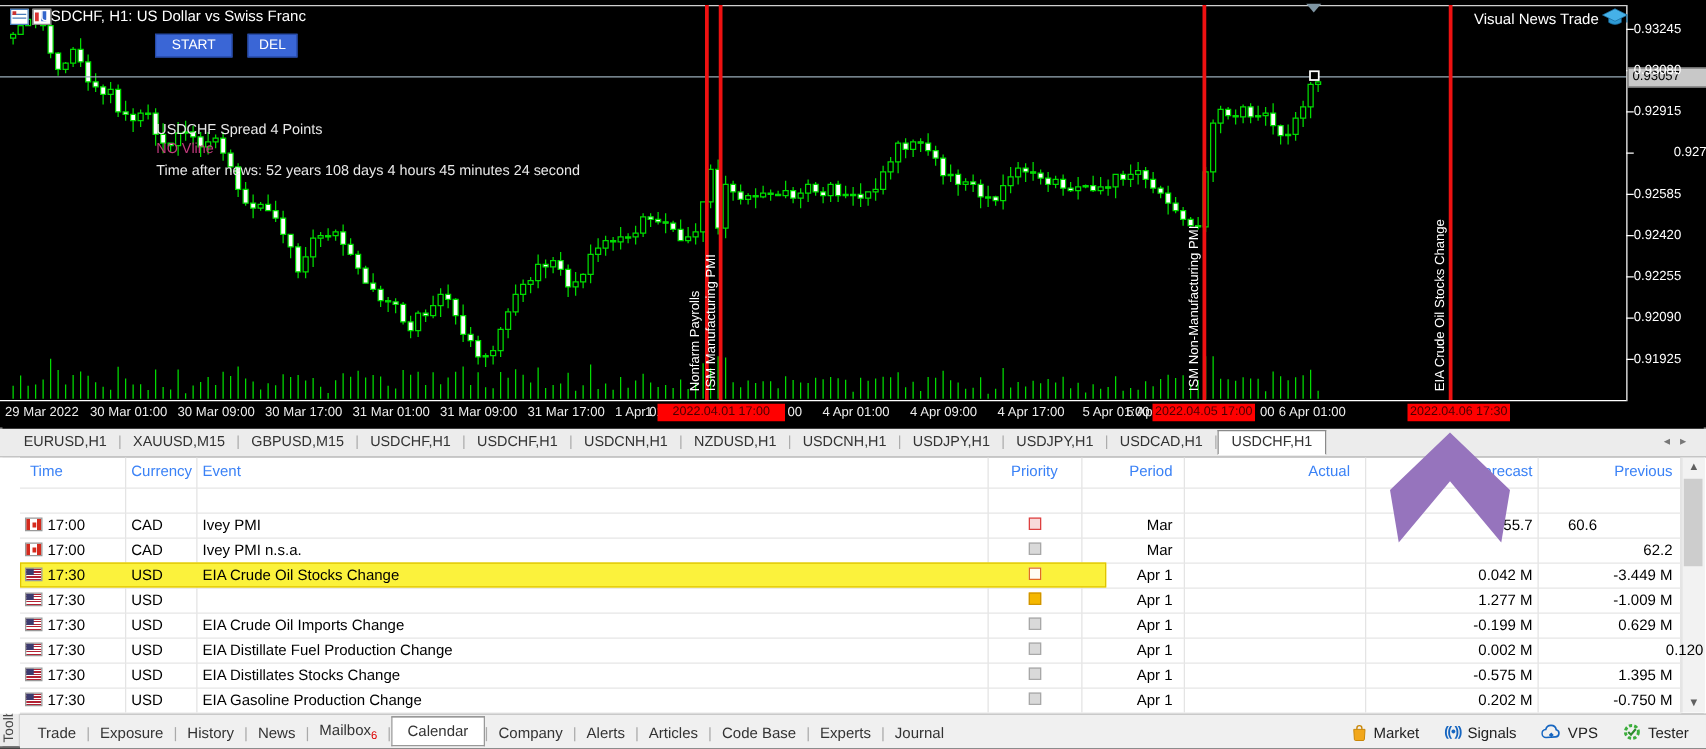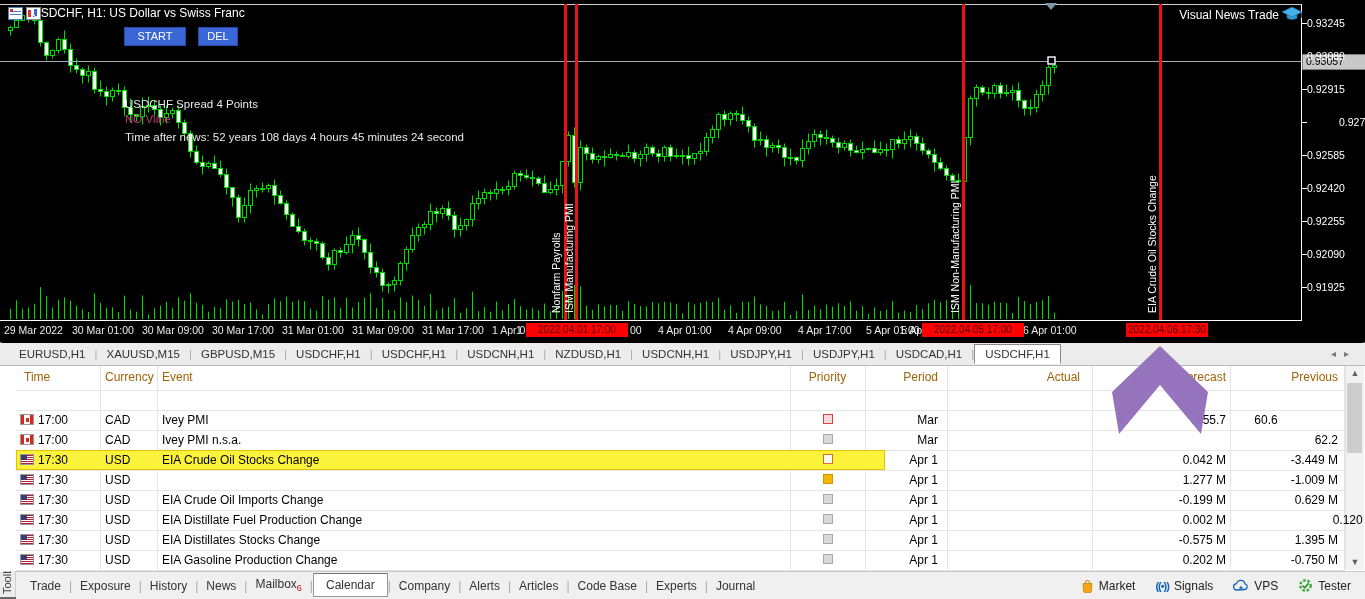--- a/index.html
+++ b/index.html
@@ -45,21 +45,21 @@
   #symtab-arrows{position:absolute;right:8px;top:348px;color:#777;font-size:10px;letter-spacing:8px;}
   
   #main{left:0;top:366px;width:1365px;height:205px;background:#fff;}
   #tbx-strip{left:0;top:366px;width:15px;height:231px;background:#ececec;border-right:1px solid #d0d0d0;}
   #tbx-close{position:absolute;left:4px;top:2px;font-size:11px;font-weight:bold;color:#333;cursor:pointer;}
   #tbx-label{position:absolute;left:1px;top:228px;transform:rotate(-90deg);transform-origin:0 0;
        font-size:11px;color:#444;white-space:nowrap;}
   #tbx-icon{position:absolute;left:3px;top:162px;width:9px;height:9px;background:#3a6eb5;border:1px solid #25508c;}
   .gline-v{position:absolute;top:0;width:1px;background:#e4e4e4;height:204px;}
   .gline-h{position:absolute;left:16px;width:1329px;height:1px;background:#e6e6e6;}
-  .hdr{position:absolute;top:0;height:22px;line-height:22px;font-size:12px;color:#a16207;}
+  .hdr{position:absolute;top:0;height:22px;line-height:22px;font-size:12px;color:#3b82f6;}
   .row{position:absolute;left:0;width:1345px;height:20px;font-size:12px;color:#000;}
   .cell{position:absolute;top:0;height:20px;line-height:20px;white-space:nowrap;}
   .num{text-align:right;}
   .flag{position:absolute;left:20px;top:4px;width:14px;height:11px;border:1px solid #999;box-sizing:border-box;}
   .flag-mx{background:linear-gradient(90deg,#006847 0 33%,#fff 33% 66%,#ce1126 66%);}
   .flag-ca{background:linear-gradient(90deg,#d52b1e 0 26%,#fff 26% 74%,#d52b1e 74%);}
   .flag-ca::after{content:"";position:absolute;left:5px;top:3px;width:3px;height:4px;background:#d52b1e;}
   .flag-us{background:repeating-linear-gradient(180deg,#b22234 0 1px,#fff 1px 2px);}
   .flag-us::after{content:"";position:absolute;left:0;top:0;width:6px;height:5px;background:#3c3b6e;}
   .pri{position:absolute;left:823px;top:4px;width:10px;height:10px;box-sizing:border-box;}
@@ -902,19 +902,19 @@
     <div class="tlabel" style="left: 516px;">1</div>
     <div class="tlabel" style="left: 630px;">00</div>
     <div class="tlabel" style="left: 658px;">4 Apr 01:00</div>
     <div class="tlabel" style="left: 728px;">4 Apr 09:00</div>
     <div class="tlabel" style="left: 798px;">4 Apr 17:00</div>
     <div class="tlabel" style="left: 866px;">5 Apr 01:00</div>
     <div class="tlabel" style="left: 901px;">5 Apr</div>
     <div class="tlabel" style="left: 1008px;">00</div>
     <div class="tlabel" style="left: 1023px;">6 Apr 01:00</div>
     <div class="ntlabel" style="left: 526px; width: 102px;">2022.04.01 17:00</div>
-    <div class="ntlabel" style="left: 922px; width: 102px;">2022.04.05 17:00</div>
+    <div class="ntlabel" style="left: 922px; width: 82px;">2022.04.05 17:00</div>
     <div class="ntlabel" style="left: 1126px; width: 82px;">2022.04.06 17:30</div>
     <div class="vlabel" style="left: 550px; top: 313px;">Nonfarm Payrolls</div>
     <div class="vlabel" style="left: 563px; top: 313px;">ISM Manufacturing PMI</div>
     <div class="vlabel" style="left: 949px; top: 313px;">ISM Non-Manufacturing PMI</div>
     <div class="vlabel" style="left: 1146px; top: 313px;">EIA Crude Oil Stocks Change</div>
   </div>
 
 </body></html>

